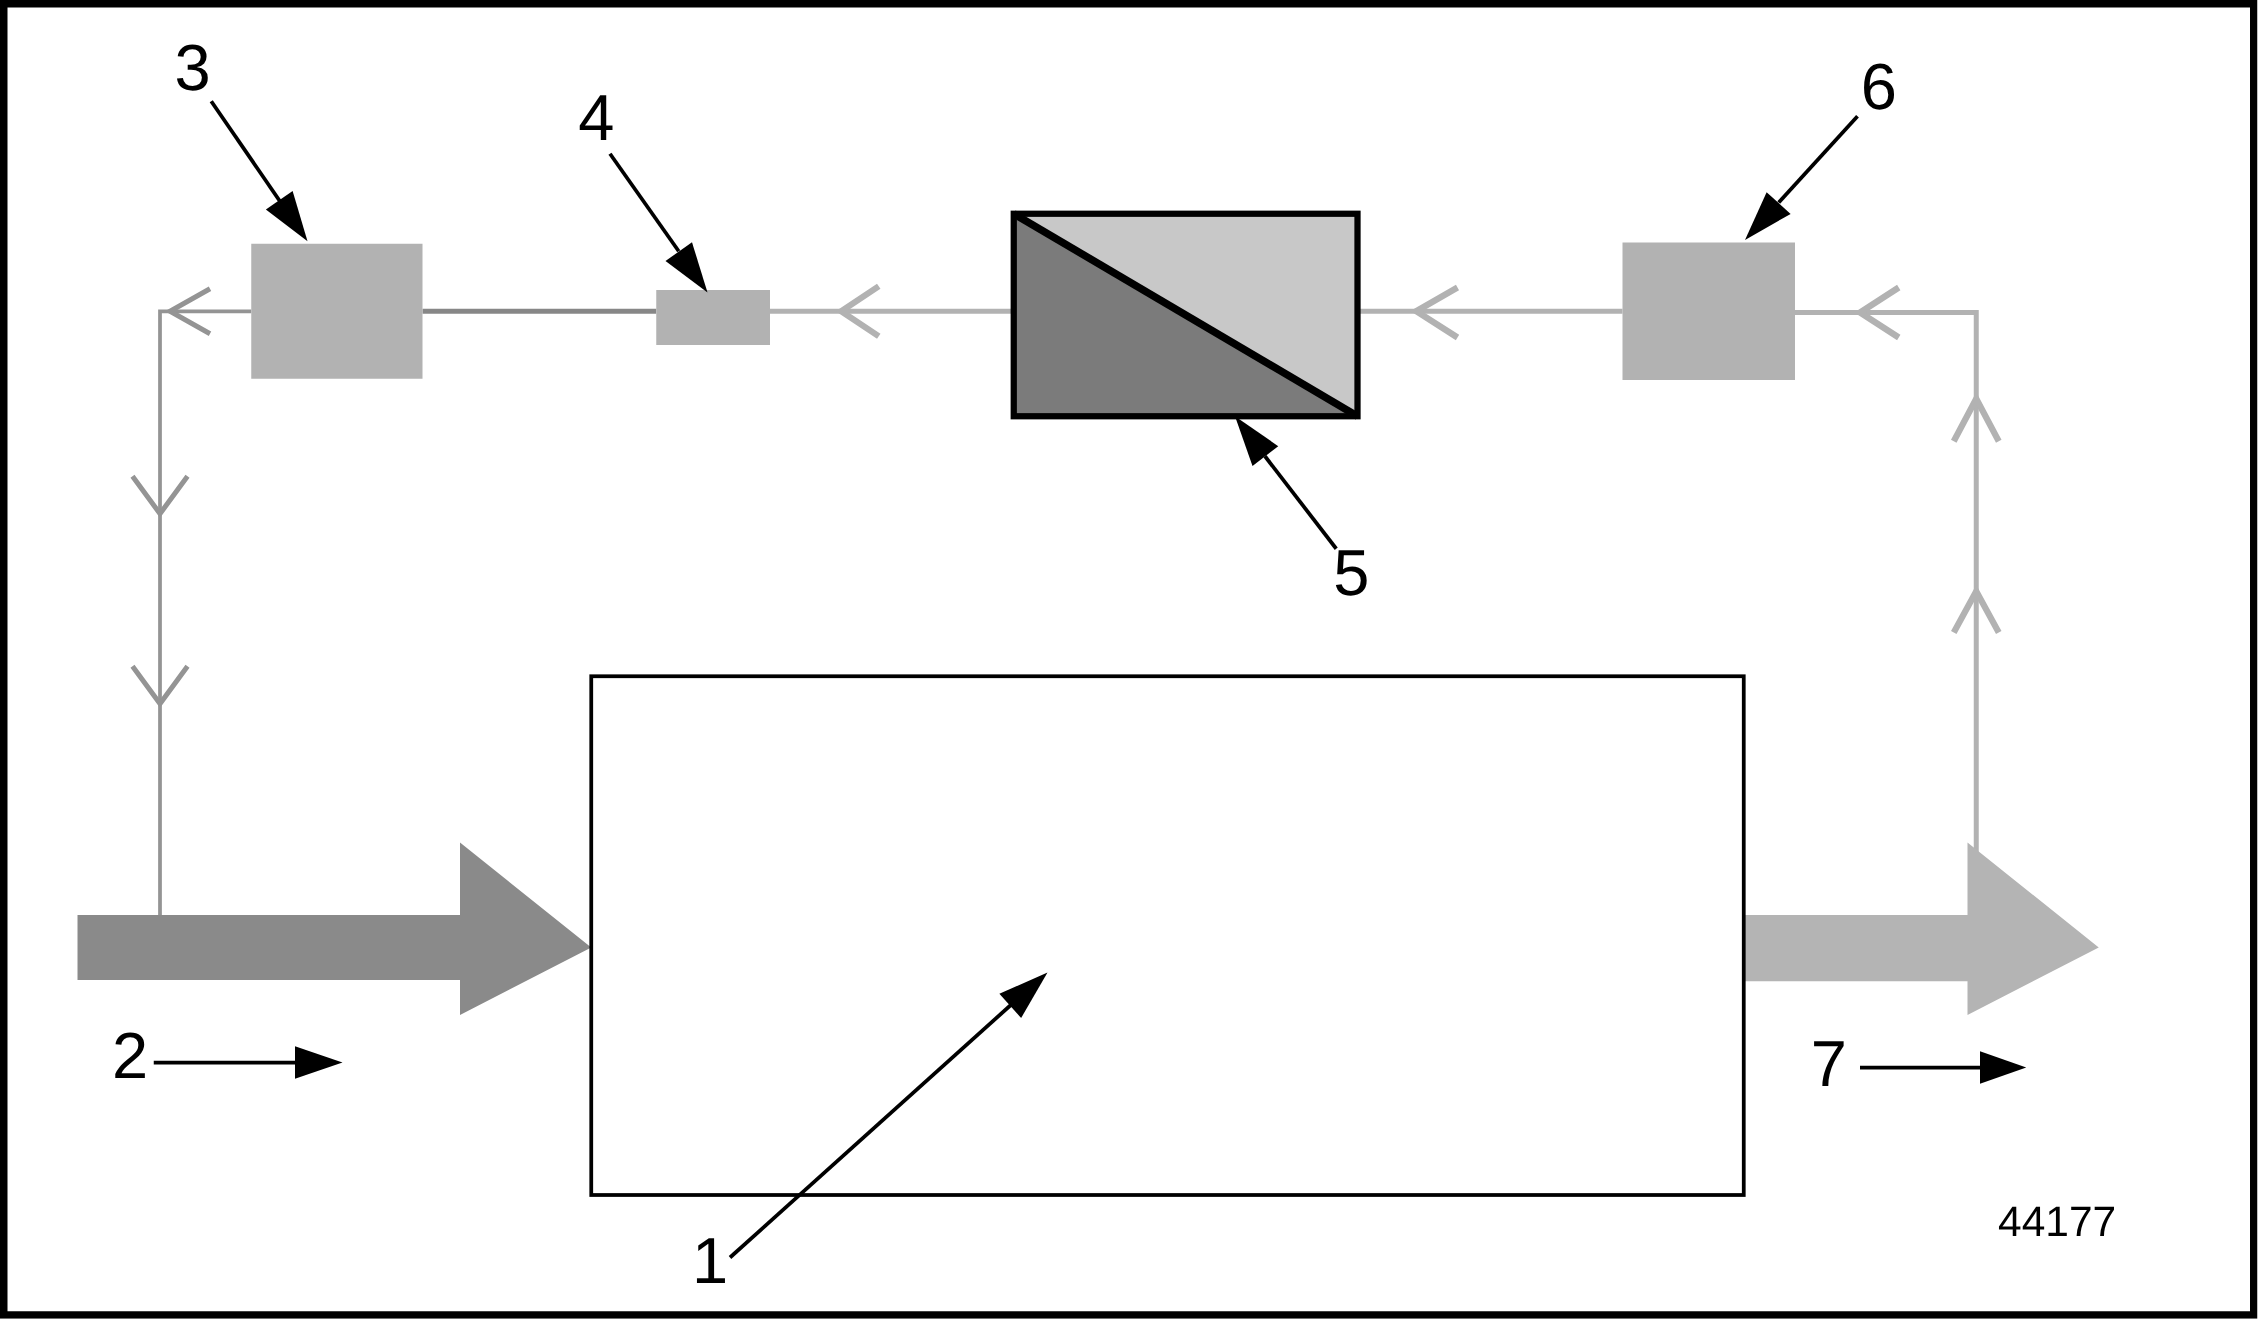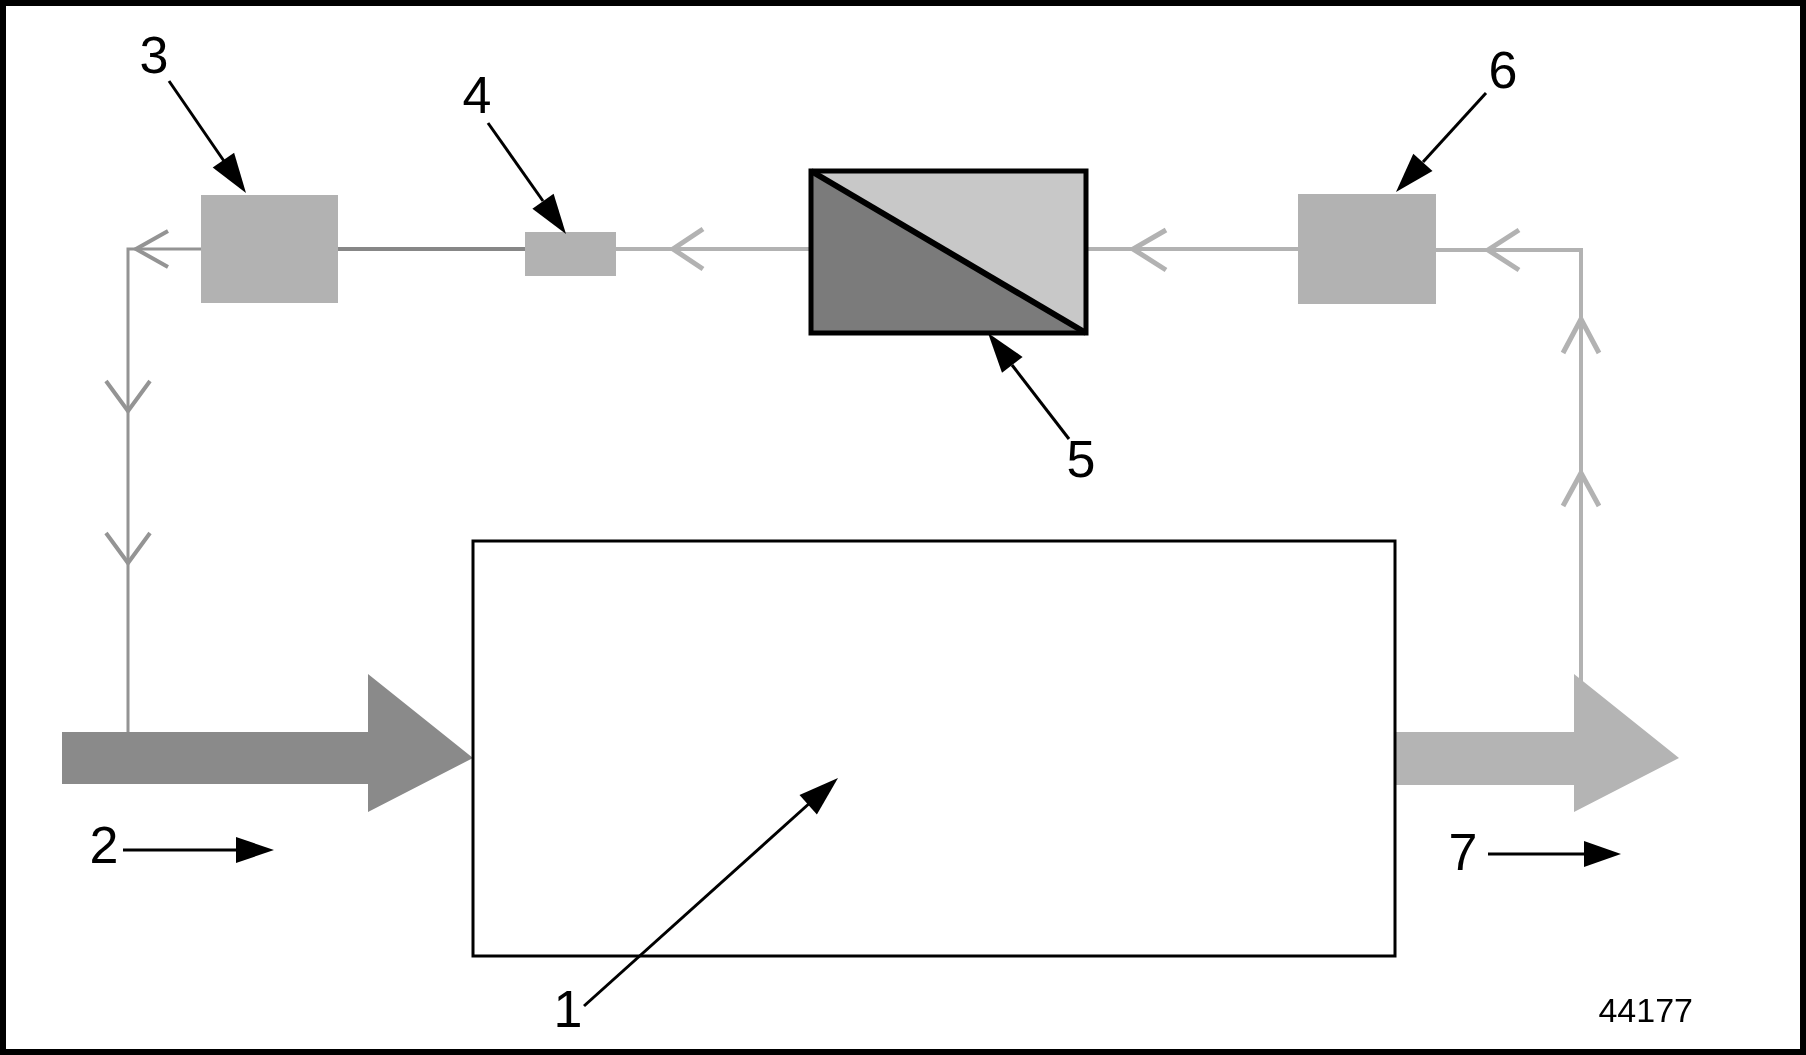--- a/index.html
+++ b/index.html
@@ -23,21 +23,20 @@
     font-weight:400;
     user-select:none;
   }
   .figure-number{
     position:absolute;
     width:150px;
     text-align:right;
     font-size:34px;
     line-height:1.0;
     color:#000000;
-    margin-top:32px;
   }
 </style>
 </head>
 <body>
 
 <div class="canvas">
 
   <svg class="overlay" viewBox="0 0 1794 1043" xmlns="http://www.w3.org/2000/svg">
 
     <polyline points="195,243 122,243 122,726" fill="none" stroke="#949494" stroke-width="3"></polyline>

